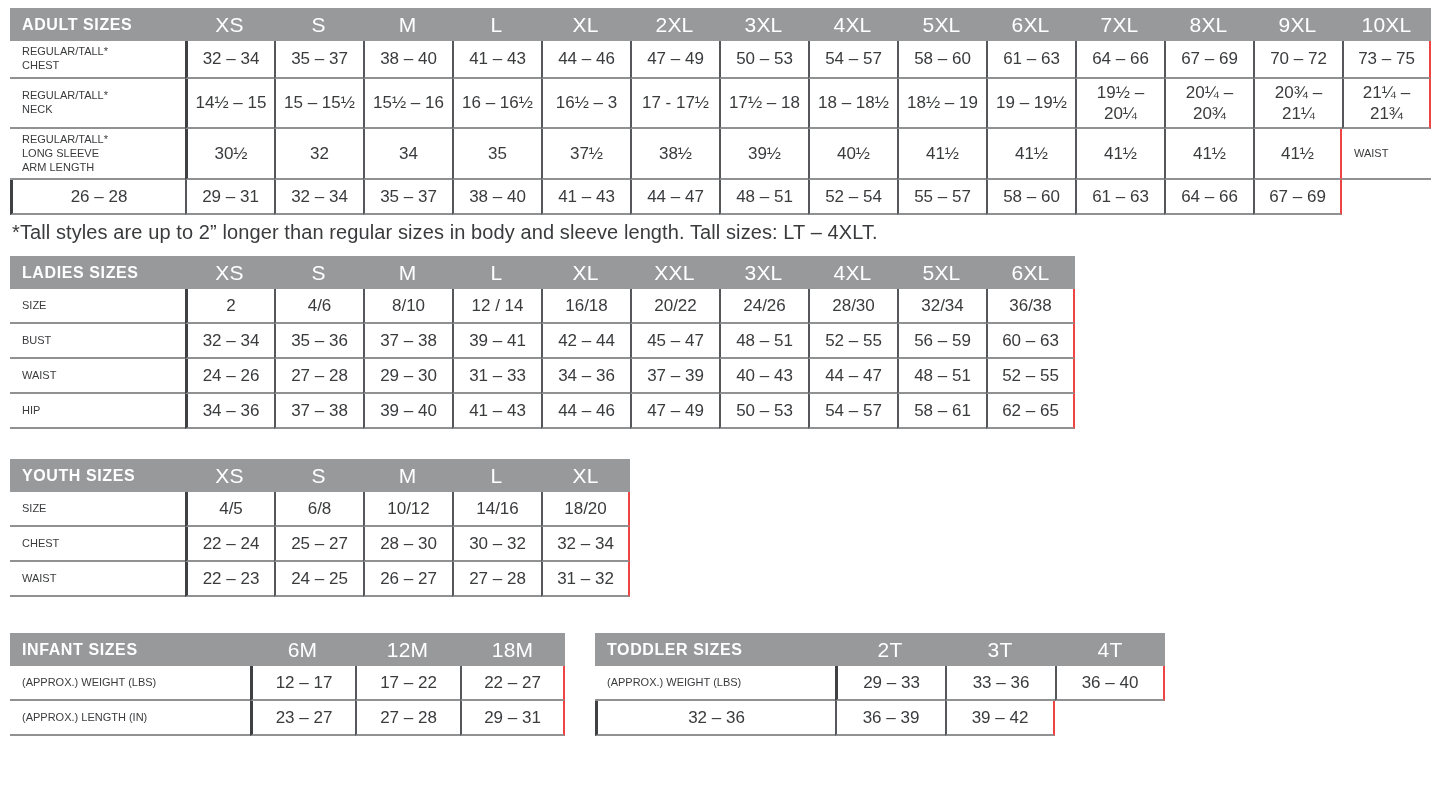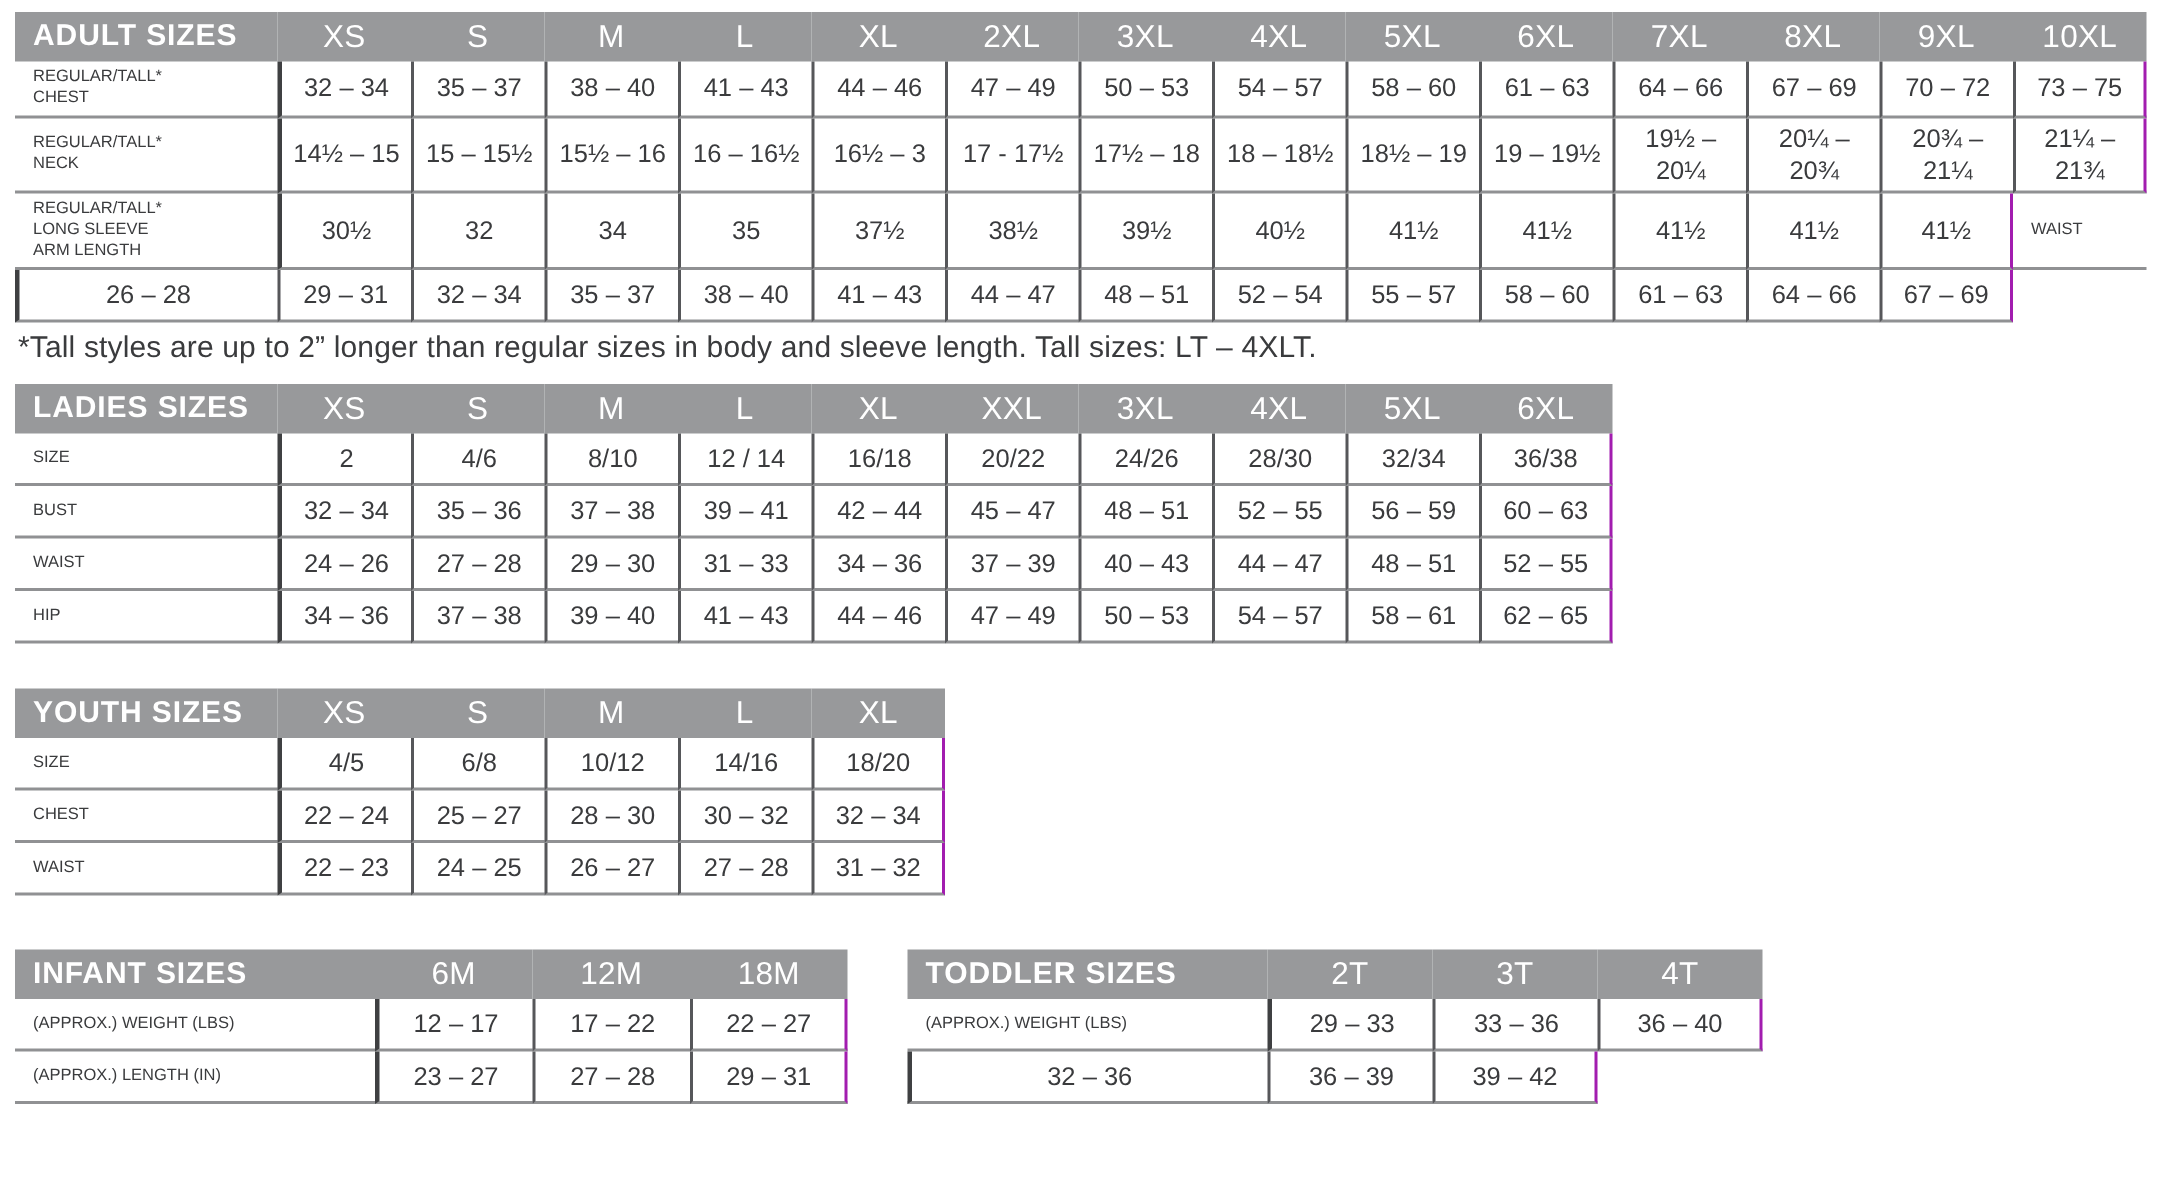--- a/index.html
+++ b/index.html
@@ -28,21 +28,21 @@
     display: flex;
     align-items: center;
     justify-content: center;
     font-size: 21px;
     letter-spacing: 0.2px;
   }
   .hcell.title {
     justify-content: flex-start;
     padding-left: 12px;
     font-weight: bold;
-    font-size: 20px;
+    font-size: 16px;
     letter-spacing: 0.6px;
   }
 
   .lcell, .vcell {
     min-height: 35px;
     border-bottom: 2px solid #909193;
     display: flex;
     align-items: center;
     white-space: pre-line;
     line-height: 1.25;
@@ -53,31 +53,31 @@
     font-size: 11px;
   }
   .vcell {
     justify-content: center;
     text-align: center;
     padding: 3px 2px;
     font-size: 17px;
   }
   .vcell        { border-left: 2px solid #56575a; }
   .vcell.first  { border-left: 3px solid #3f4042; }
-  .vcell.last   { border-right: 2px solid #a21caf; }
+  .vcell.last   { border-right: 2px solid #ef4444; }
 
   .footnote {
     margin: 6px 0 12px 2px;
     font-size: 20px;
     letter-spacing: 0.1px;
   }
 
   .tbl-ladies { margin-bottom: 30px; }
   .tbl-youth  { margin-bottom: 36px; }
-  .bottom-row { display: flex; gap: 40px; }
+  .bottom-row { display: flex; gap: 30px; }
 </style>
 </head>
 <body>
 
 <main>
 
   <section class="tbl tbl-adult">
       <div class="hcell title">ADULT SIZES</div>
       <div class="hcell">XS</div>
       <div class="hcell">S</div>

